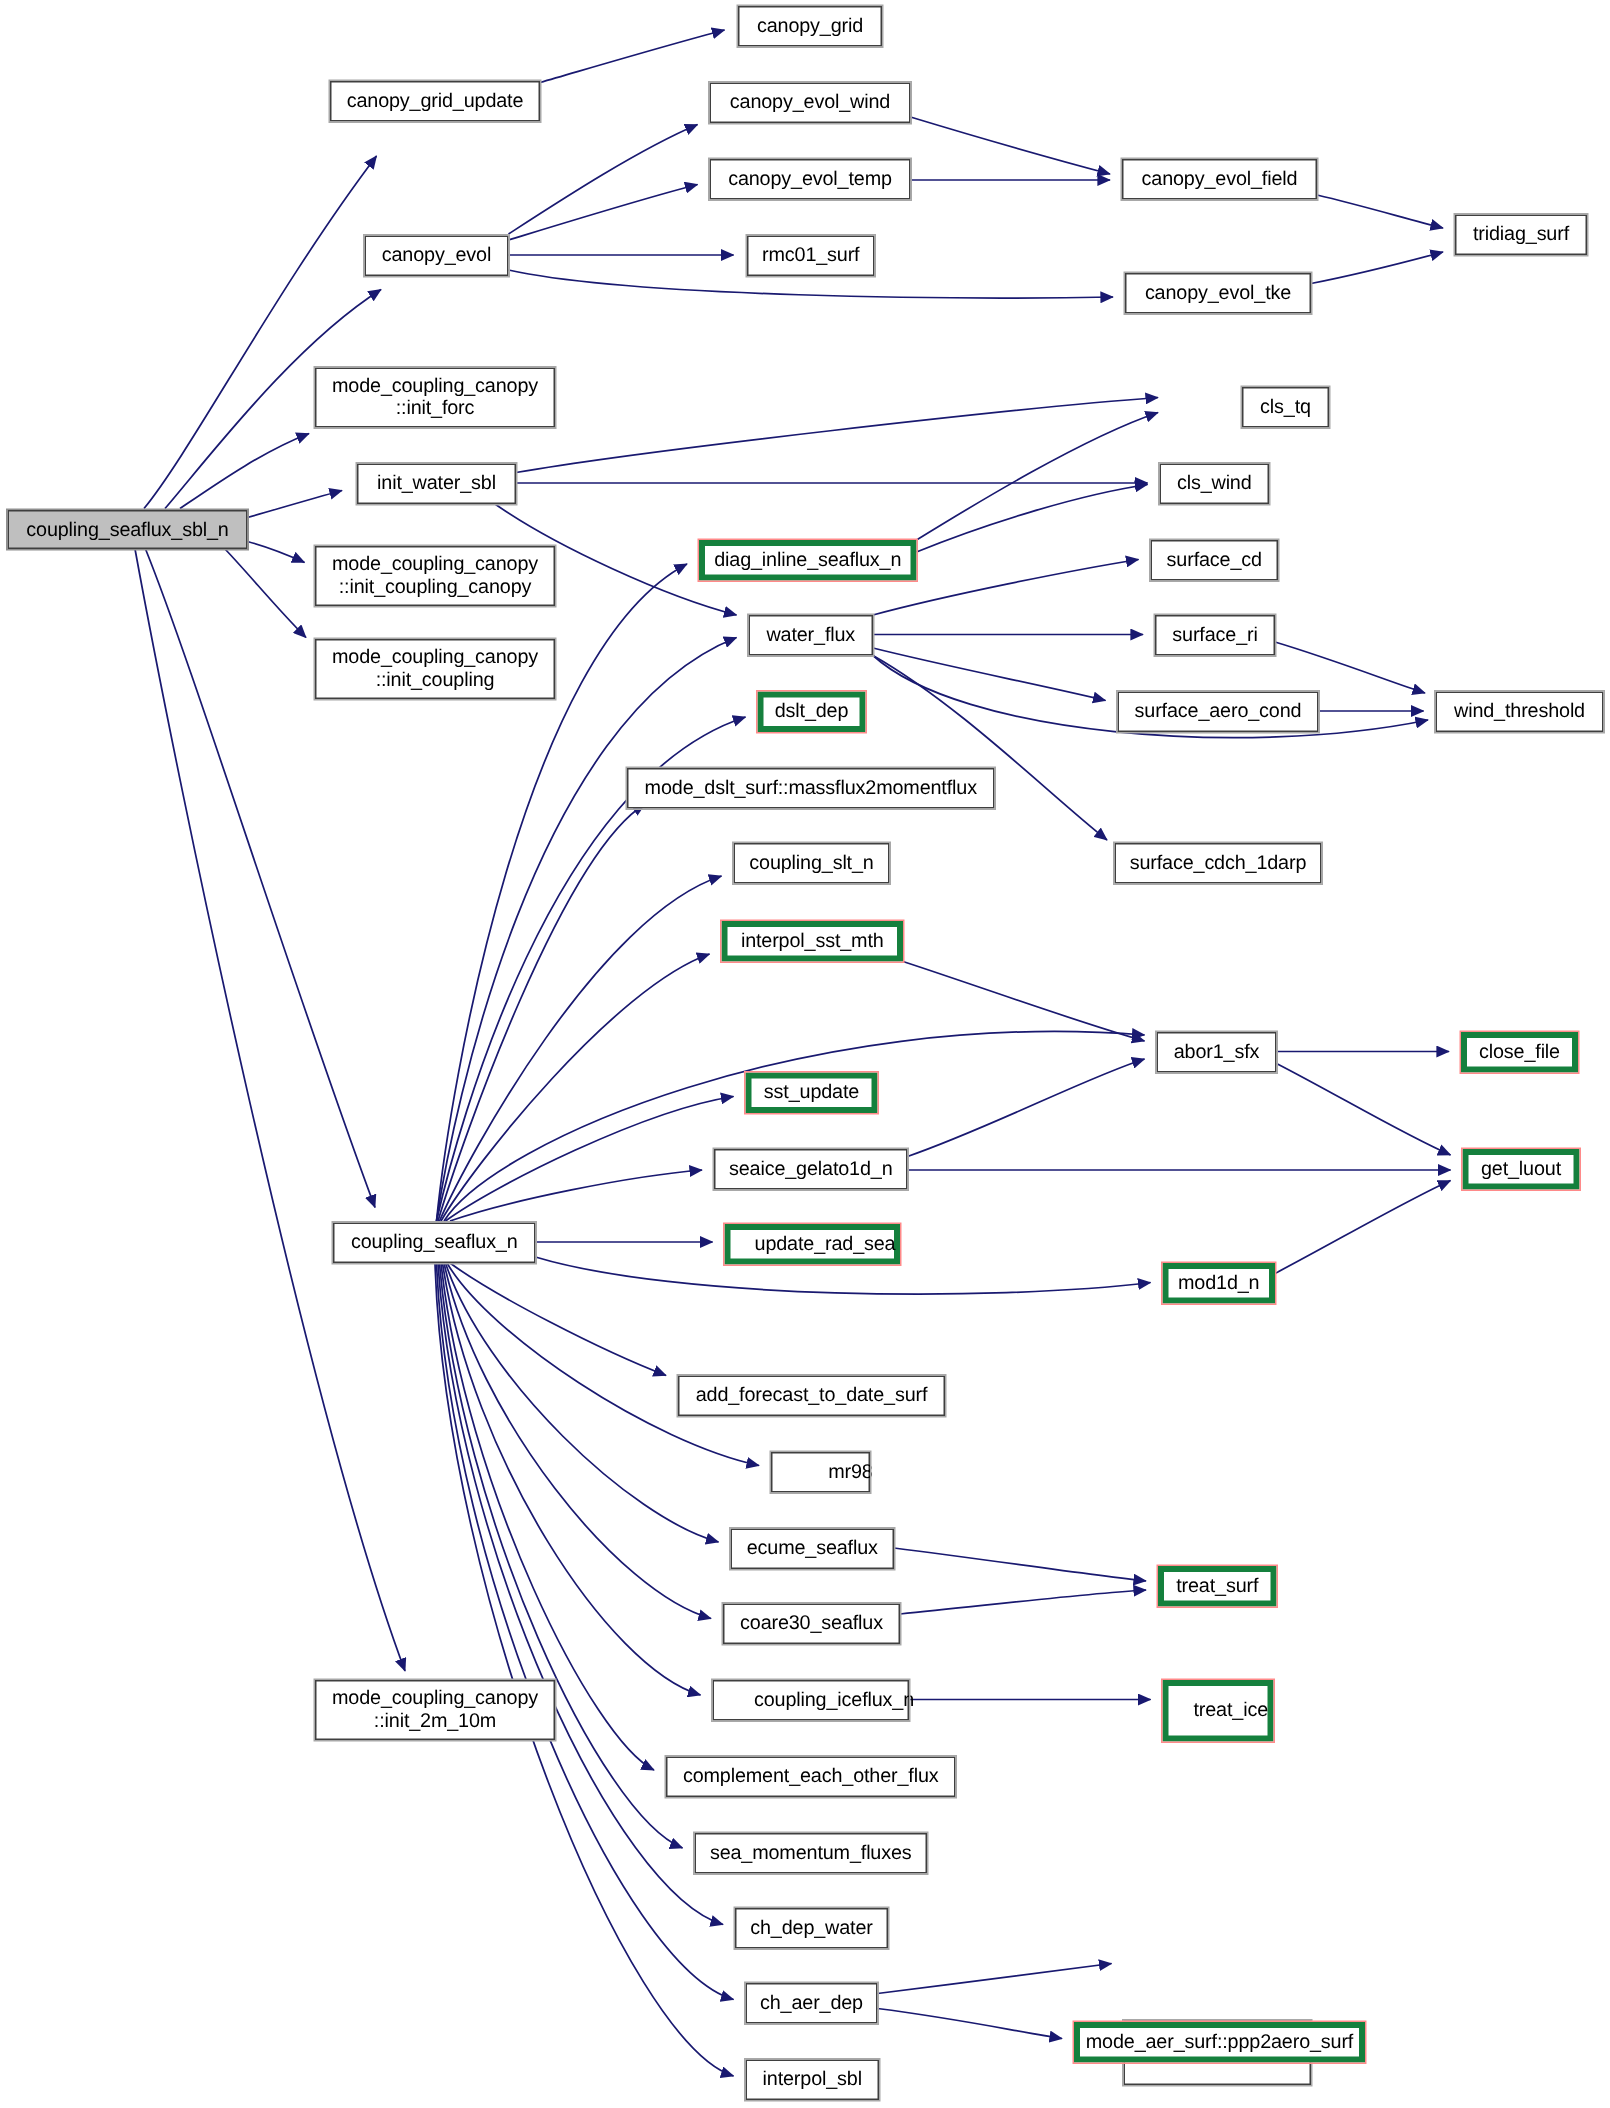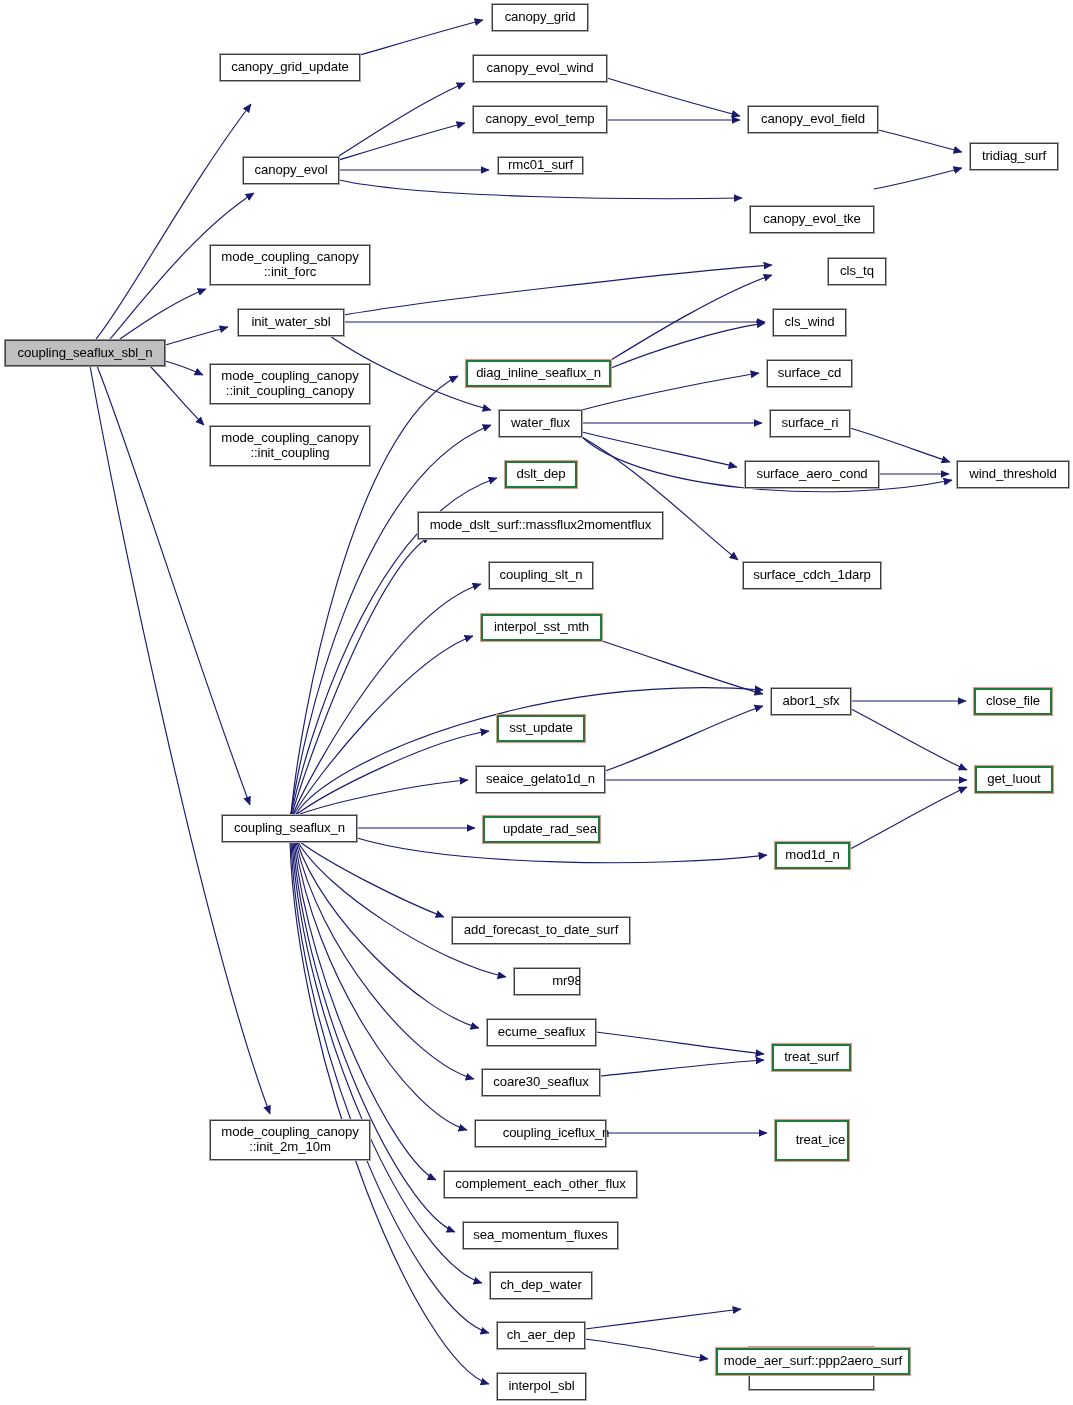--- a/index.html
+++ b/index.html
@@ -14,21 +14,21 @@
     background:#ffffff;
     border:1px solid #3f3f3f;
     outline:1px solid #a8a8a8;
     font-size:13.2px;
     color:#000;
     line-height:1.12;
     white-space:pre;
     letter-spacing:-0.1px;
     cursor:pointer;
   }
-  .node.red{border:2px solid #15803d;outline:1px solid #ff8a8a;}
+  .node.red{border:4px solid #15803d;outline:1px solid #ff8a8a;}
   .node.root{background:#bfbfbf;border:1px solid #3f3f3f;outline:1px solid #8f8f8f;}
   .node span{pointer-events:none;display:block;}
 </style>
 </head>
 <body>
 
 <div id="canvas">
   <svg id="edges" viewBox="0 0 1073 1405" xmlns="http://www.w3.org/2000/svg">
     <defs>
       <marker id="arrow" markerWidth="9" markerHeight="8" refX="8.4" refY="4" orient="auto" markerUnits="userSpaceOnUse">
@@ -99,23 +99,23 @@
         <path d="M 585 1339 C 640 1346 676 1354 708 1359" marker-end="url(#arrow)" stroke="#191970"></path>
       </g>
   </svg>
   <div id="node-layer">
       <div class="node root" style="left: 5px; top: 340px; width: 160px; height: 26px;"><span>coupling_seaflux_sbl_n</span></div>
       <div class="node" style="left: 220px; top: 54px; width: 140px; height: 27px;"><span>canopy_grid_update</span></div>
       <div class="node" style="left: 492px; top: 4px; width: 96px; height: 27px;"><span>canopy_grid</span></div>
       <div class="node" style="left: 243px; top: 157px; width: 96px; height: 27px;"><span>canopy_evol</span></div>
       <div class="node" style="left: 473px; top: 55px; width: 134px; height: 27px;"><span>canopy_evol_wind</span></div>
       <div class="node" style="left: 473px; top: 106px; width: 134px; height: 27px;"><span>canopy_evol_temp</span></div>
-      <div class="node" style="left: 498px; top: 157px; width: 85px; height: 17px;"><span>rmc01_surf</span></div>
+      <div class="node" style="left: 498px; top: 157px; width: 85px; height: 27px;"><span>rmc01_surf</span></div>
       <div class="node" style="left: 748px; top: 106px; width: 130px; height: 27px;"><span>canopy_evol_field</span></div>
-      <div class="node" style="left: 750px; top: 182px; width: 124px; height: 27px; margin-top: 24px;"><span>canopy_evol_tke</span></div>
+      <div class="node" style="left: 750px; top: 182px; width: 124px; height: 27px;"><span>canopy_evol_tke</span></div>
       <div class="node" style="left: 970px; top: 143px; width: 88px; height: 27px;"><span>tridiag_surf</span></div>
       <div class="node" style="left: 210px; top: 245px; width: 160px; height: 40px;"><span>mode_coupling_canopy
 ::init_forc</span></div>
       <div class="node" style="left: 238px; top: 309px; width: 106px; height: 27px;"><span>init_water_sbl</span></div>
       <div class="node" style="left: 210px; top: 364px; width: 160px; height: 40px;"><span>mode_coupling_canopy
 ::init_coupling_canopy</span></div>
       <div class="node" style="left: 210px; top: 426px; width: 160px; height: 40px;"><span>mode_coupling_canopy
 ::init_coupling</span></div>
       <div class="node" style="left: 780px; top: 258px; width: 58px; height: 27px; margin-left: 48px;"><span>cls_tq</span></div>
       <div class="node" style="left: 773px; top: 309px; width: 73px; height: 27px;"><span>cls_wind</span></div>

